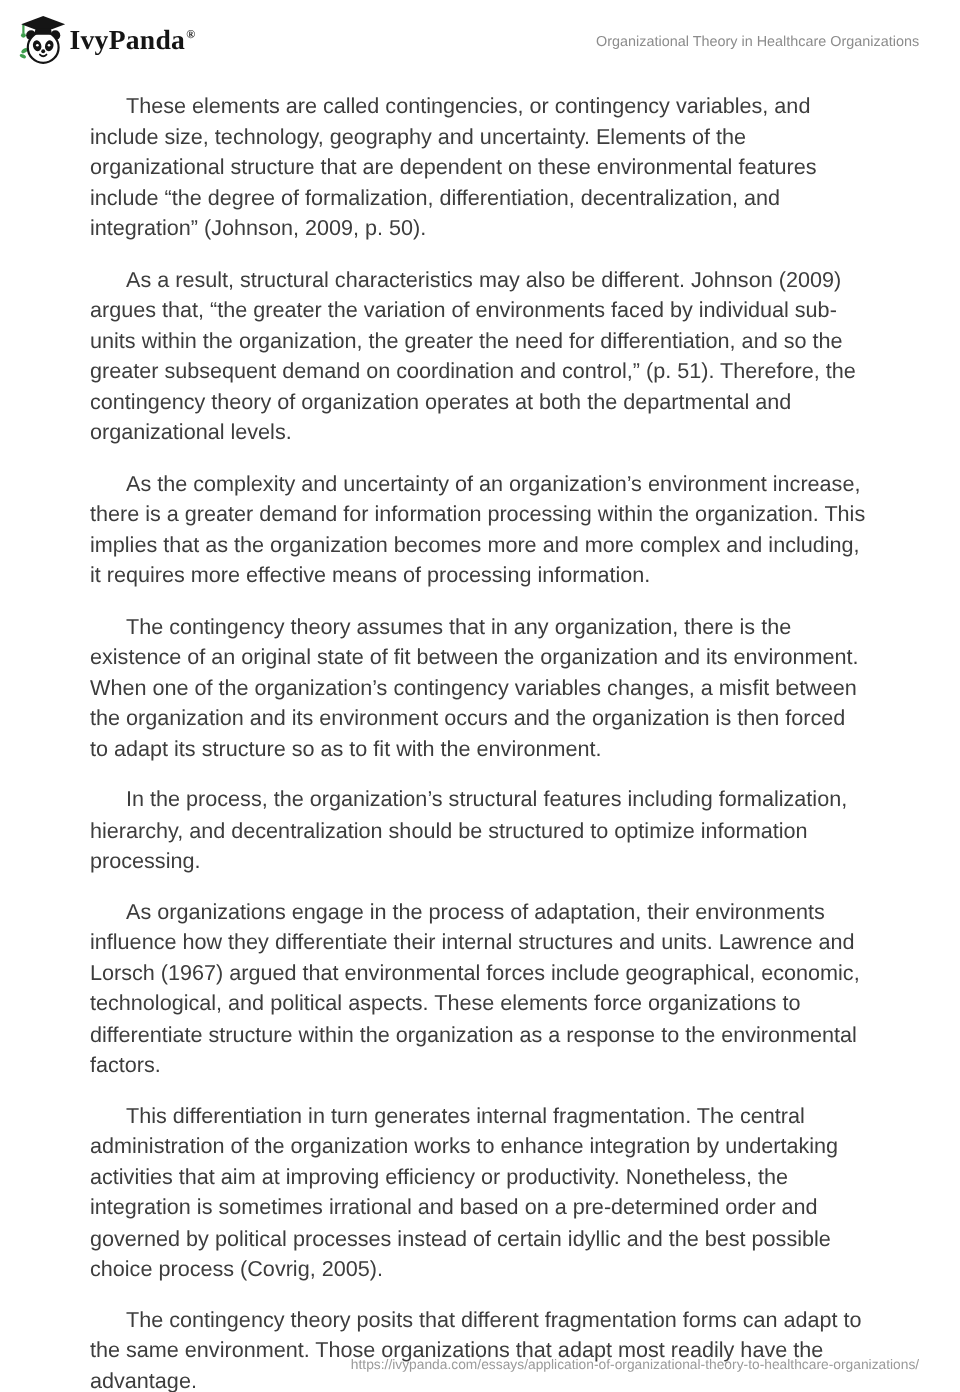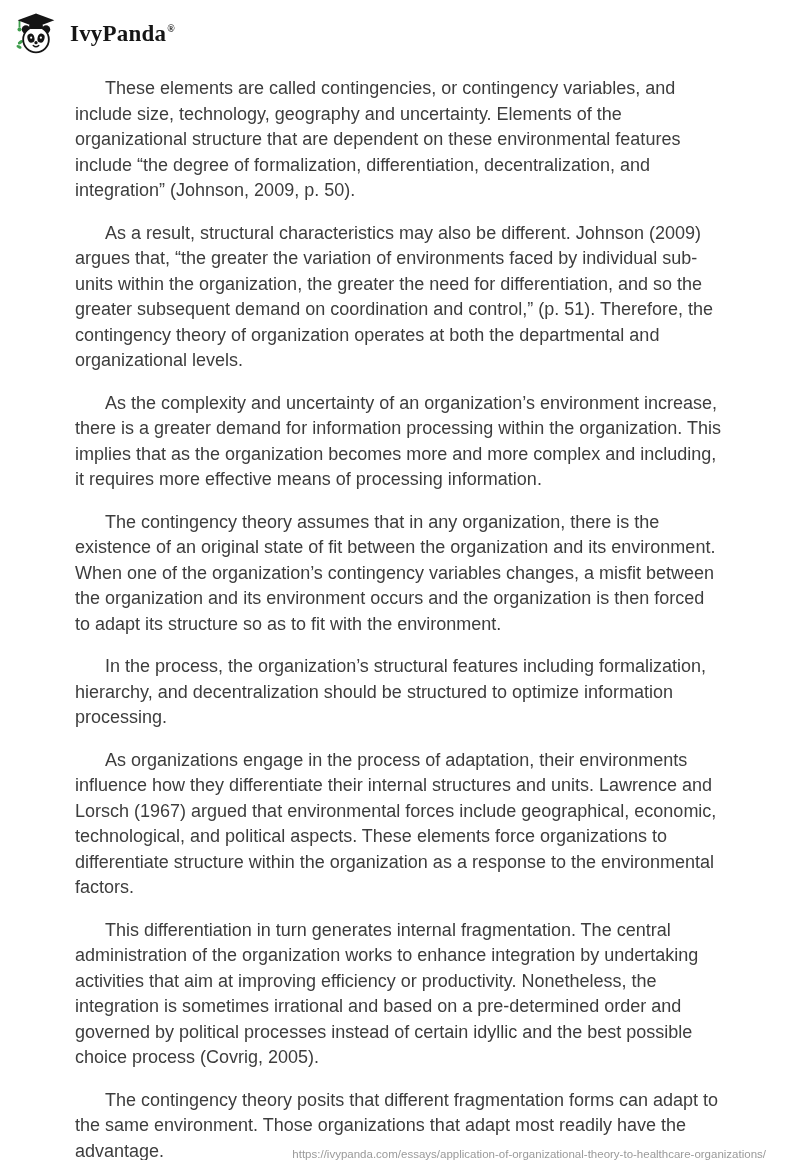--- a/index.html
+++ b/index.html
@@ -24,21 +24,20 @@
   .header{
     display:flex;
     align-items:center;
     justify-content:space-between;
     padding:10px 34px 0 14px;
     height:58px;
   }
   .logo{
     display:flex;
     align-items:center;
-    gap:12px;
   }
   .logo-icon{
     width:44px;
     height:44px;
     flex:0 0 auto;
   }
   .wordmark{
     font-family:"Liberation Serif", serif;
     font-weight:700;
     font-size:23px;
@@ -64,21 +63,21 @@
     font-size:18px;
     line-height:25.5px;
     color:var(--body-text);
     text-indent:30px;
     margin-bottom:17px;
     text-align:left;
   }
   .footer{
     position:absolute;
     right:34px;
-    bottom:0;
+    bottom:16px;
     font-size:11.5px;
     color:var(--footer-gray);
   }
 </style>
 </head>
 <body>
 
 <div class="page">
 
   <div class="header">
@@ -101,20 +100,21 @@
         <circle cx="29.3" cy="28" r="1.2" fill="#ffffff"></circle>
 
         <circle cx="24" cy="33.5" r="1.8" fill="#151515"></circle>
         <path d="M21 36.5 Q24 39.5 27 36.5" fill="none" stroke="#151515" stroke-width="1.6" stroke-linecap="round"></path>
 
         <polygon points="24,1.5 44,9 24,16.5 4,9" fill="#151515"></polygon>
         <rect x="16.5" y="13" width="15" height="5.5" rx="2" fill="#151515"></rect>
       </svg>
       <span class="wordmark"><span>IvyPanda</span><sup class="reg-mark">®</sup></span>
     </div>
+    <div class="doc-title">Organizational Theory in Healthcare Organizations</div>
   </div>
 
   <div class="content">
     <p>These elements are called contingencies, or contingency variables, and include size, technology, geography and uncertainty. Elements of the organizational structure that are dependent on these environmental features include “the degree of formalization, differentiation, decentralization, and integration” (Johnson, 2009, p. 50).</p>
     <p>As a result, structural characteristics may also be different. Johnson (2009) argues that, “the greater the variation of environments faced by individual sub-units within the organization, the greater the need for differentiation, and so the greater subsequent demand on coordination and control,” (p. 51). Therefore, the contingency theory of organization operates at both the departmental and organizational levels.</p>
     <p>As the complexity and uncertainty of an organization’s environment increase, there is a greater demand for information processing within the organization. This implies that as the organization becomes more and more complex and including, it requires more effective means of processing information.</p>
     <p>The contingency theory assumes that in any organization, there is the existence of an original state of fit between the organization and its environment. When one of the organization’s contingency variables changes, a misfit between the organization and its environment occurs and the organization is then forced to adapt its structure so as to fit with the environment.</p>
     <p>In the process, the organization’s structural features including formalization, hierarchy, and decentralization should be structured to optimize information processing.</p>
     <p>As organizations engage in the process of adaptation, their environments influence how they differentiate their internal structures and units. Lawrence and Lorsch (1967) argued that environmental forces include geographical, economic, technological, and political aspects. These elements force organizations to differentiate structure within the organization as a response to the environmental factors.</p>
     <p>This differentiation in turn generates internal fragmentation. The central administration of the organization works to enhance integration by undertaking activities that aim at improving efficiency or productivity. Nonetheless, the integration is sometimes irrational and based on a pre-determined order and governed by political processes instead of certain idyllic and the best possible choice process (Covrig, 2005).</p>

